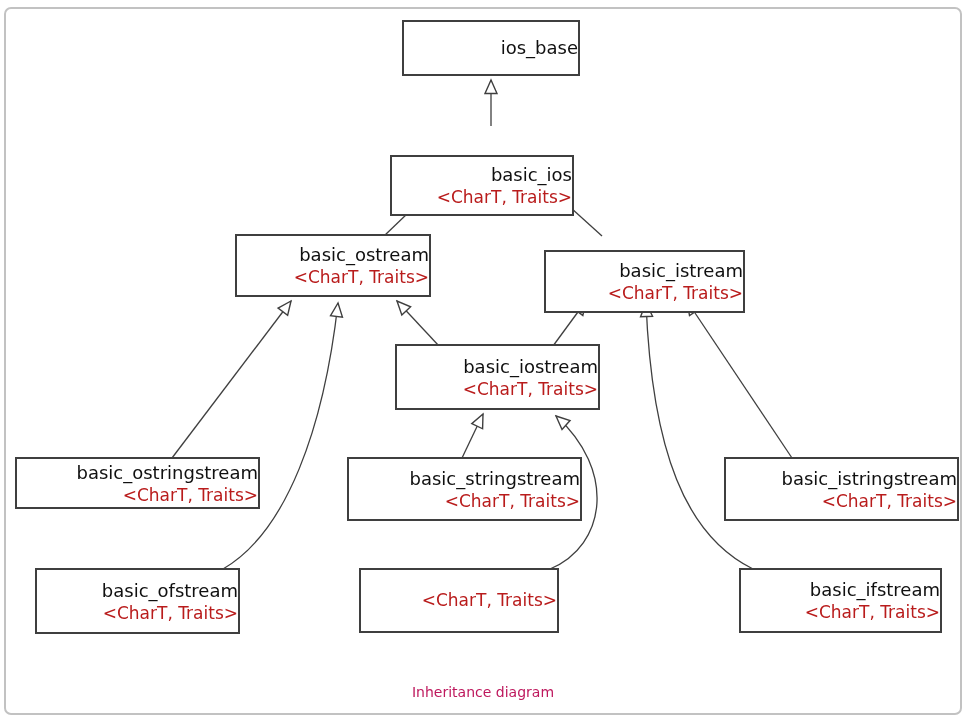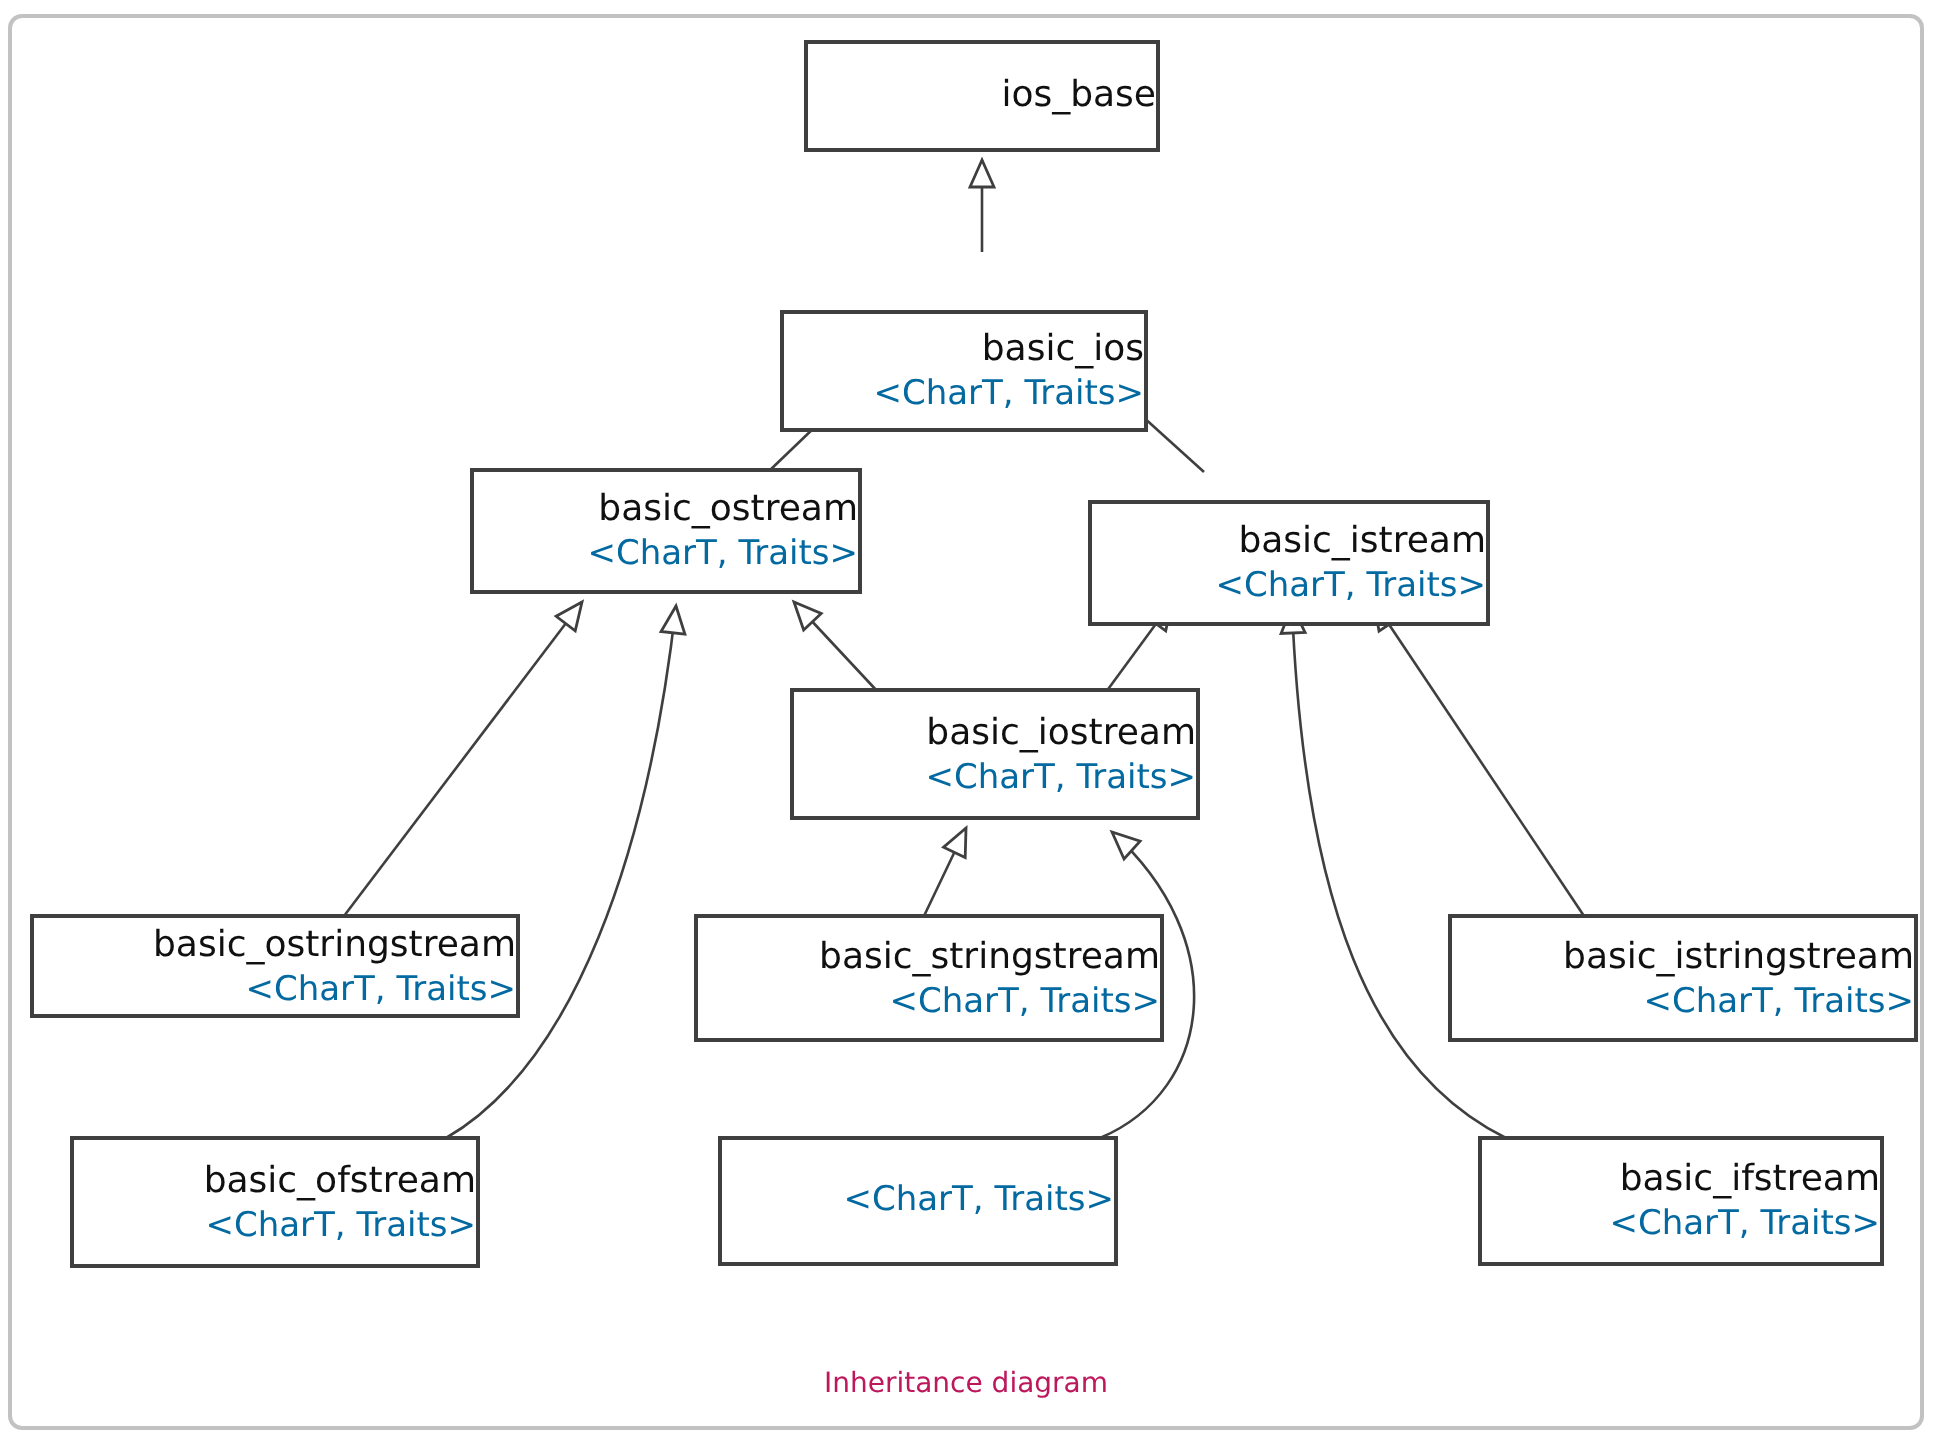--- a/index.html
+++ b/index.html
@@ -42,21 +42,21 @@
   }
   .node .cls {
     font-size: 18px;
     line-height: 24px;
     color: #101010;
     white-space: nowrap;
   }
   .node .tpl {
     font-size: 17px;
     line-height: 21px;
-    color: #0369a1;
+    color: #b91c1c;
     white-space: nowrap;
   }
   .caption {
     position: absolute;
     left: 0;
     top: 675px;
     width: 100%;
     text-align: center;
     font-size: 14px;
     color: #be185d;

